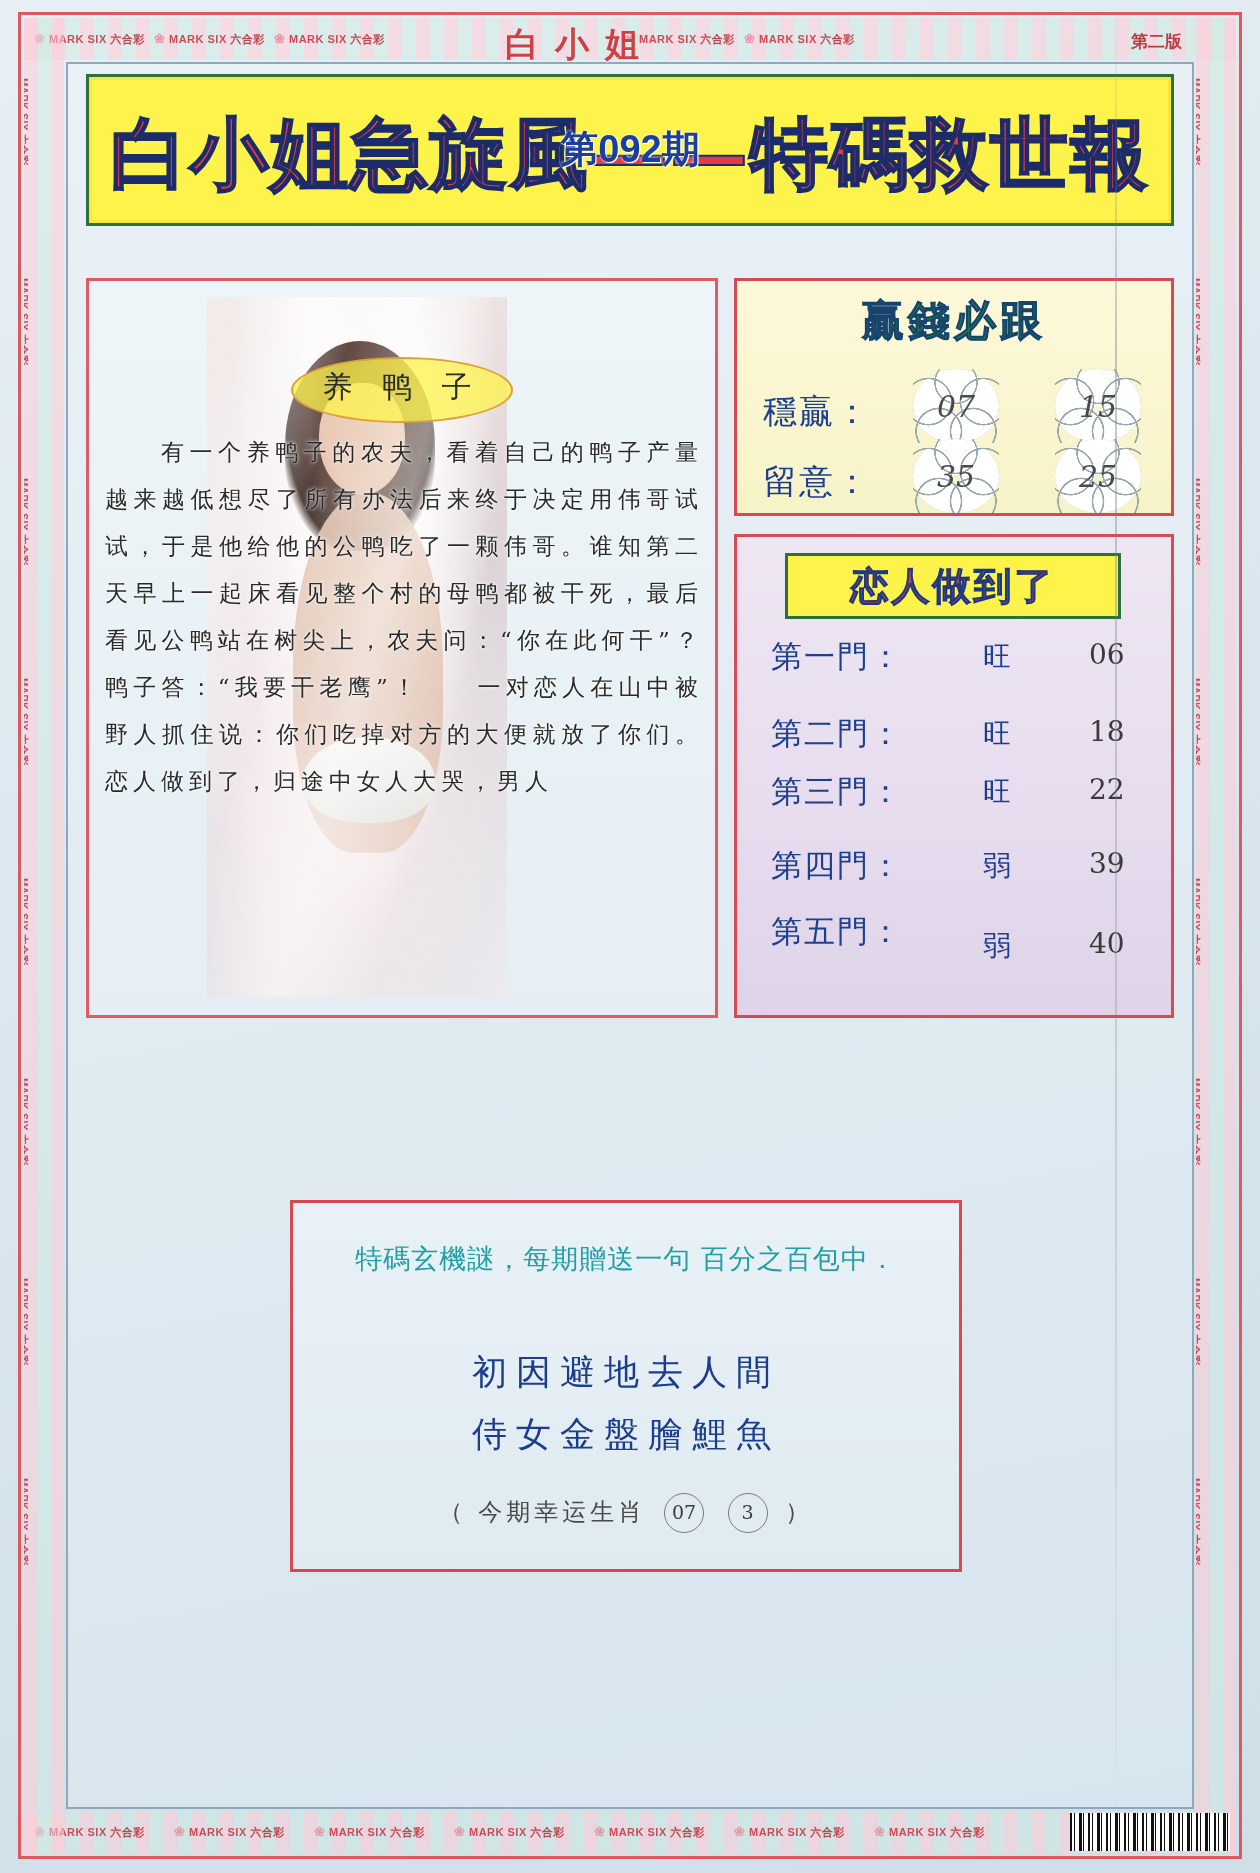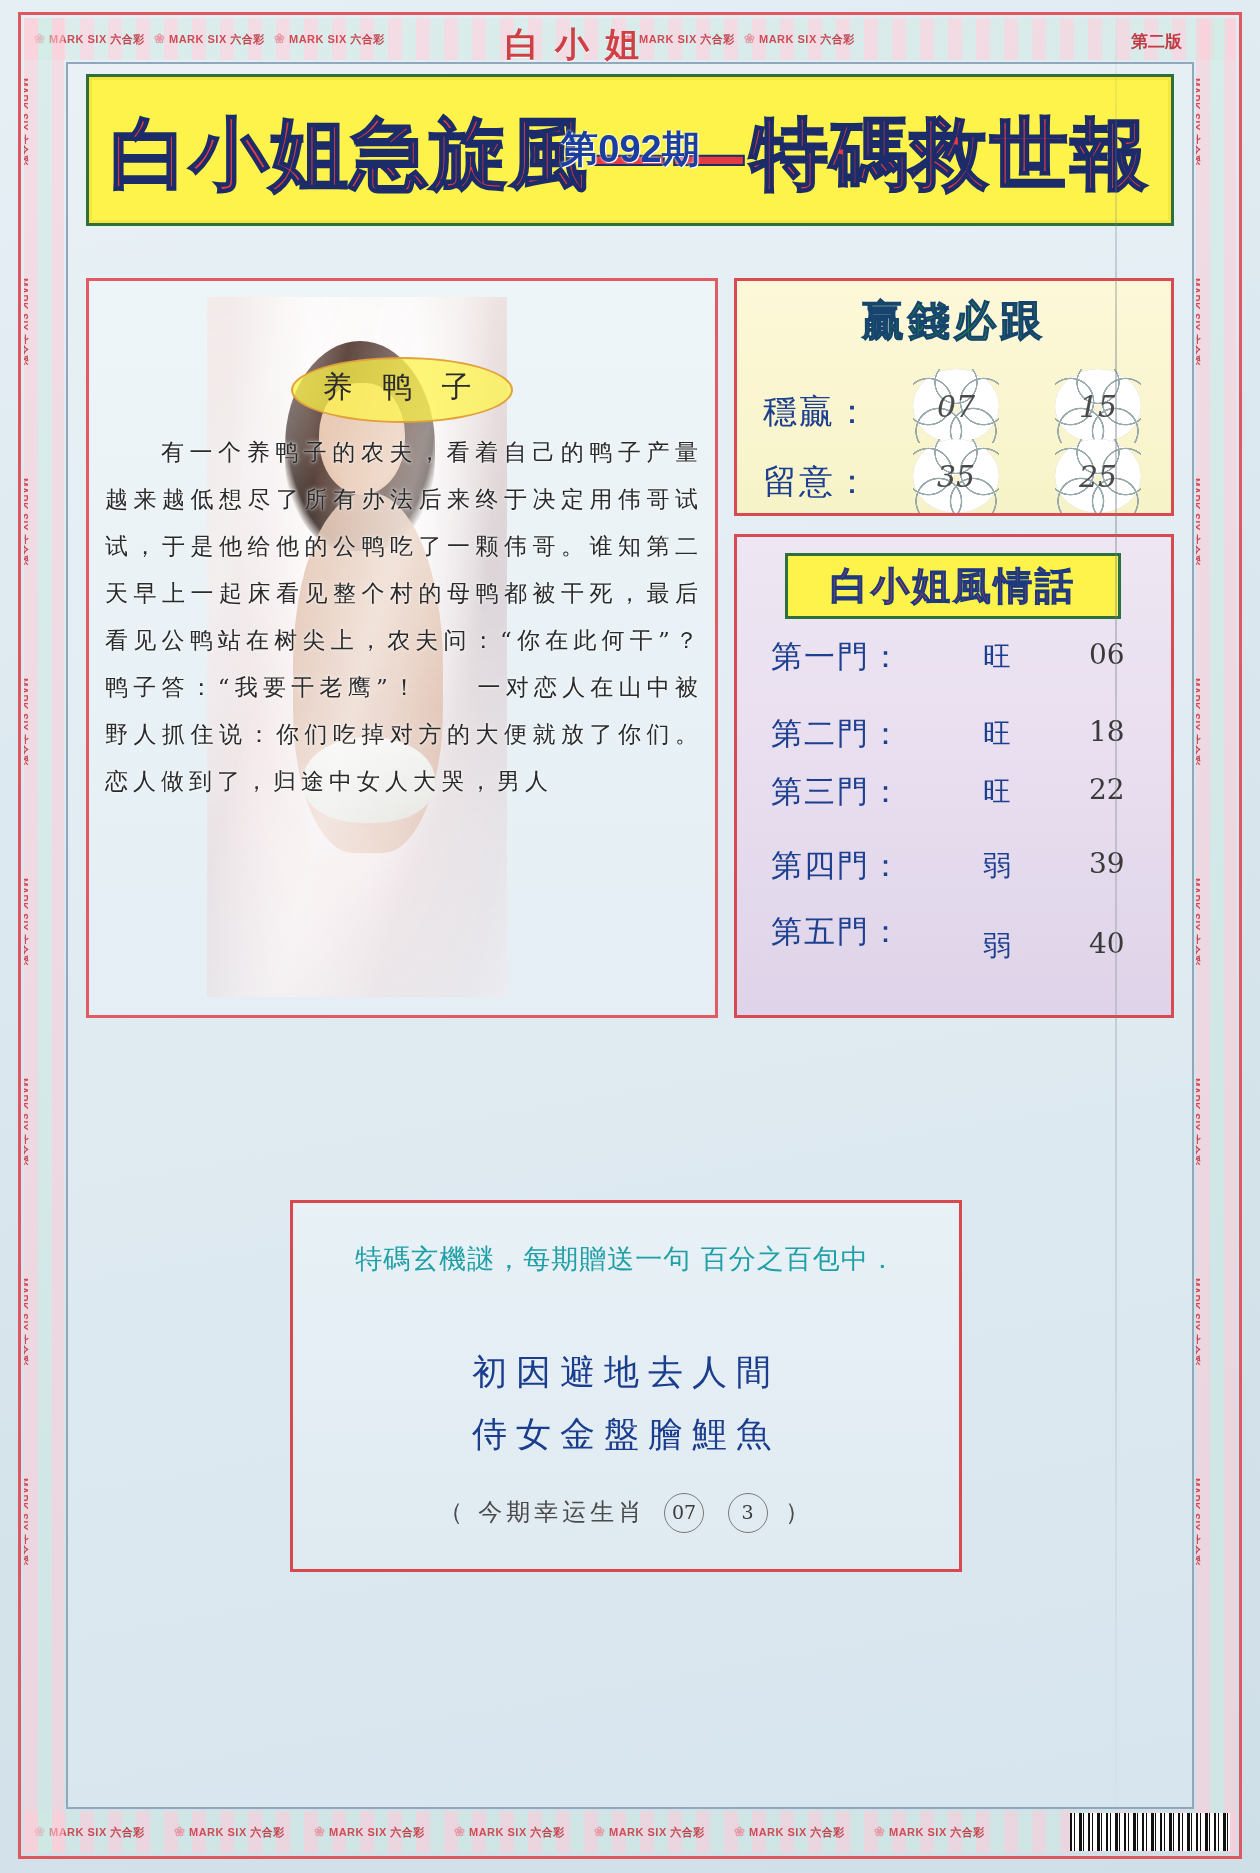--- a/index.html
+++ b/index.html
@@ -381,21 +381,21 @@
       </div>
       <div class="flower-num fn-b">
         <div class="fl-ring"></div>
           <span>25</span>
       </div>
     </div>
   </div>
 
   <div class="gatebox">
     <div class="gate-title-wrap">
-      <div class="gate-title">白小姐風情話</div>
+      <div class="gate-title">恋人做到了</div>
     </div>
 
     <div class="gate-row" style="top:93px;">
       <div class="gate-name">第一門：</div>
       <div class="gate-state">旺</div>
       <div class="gate-num">06</div>
     </div>
     <div class="gate-row" style="top:170px;">
       <div class="gate-name">第二門：</div>
       <div class="gate-state">旺</div>

